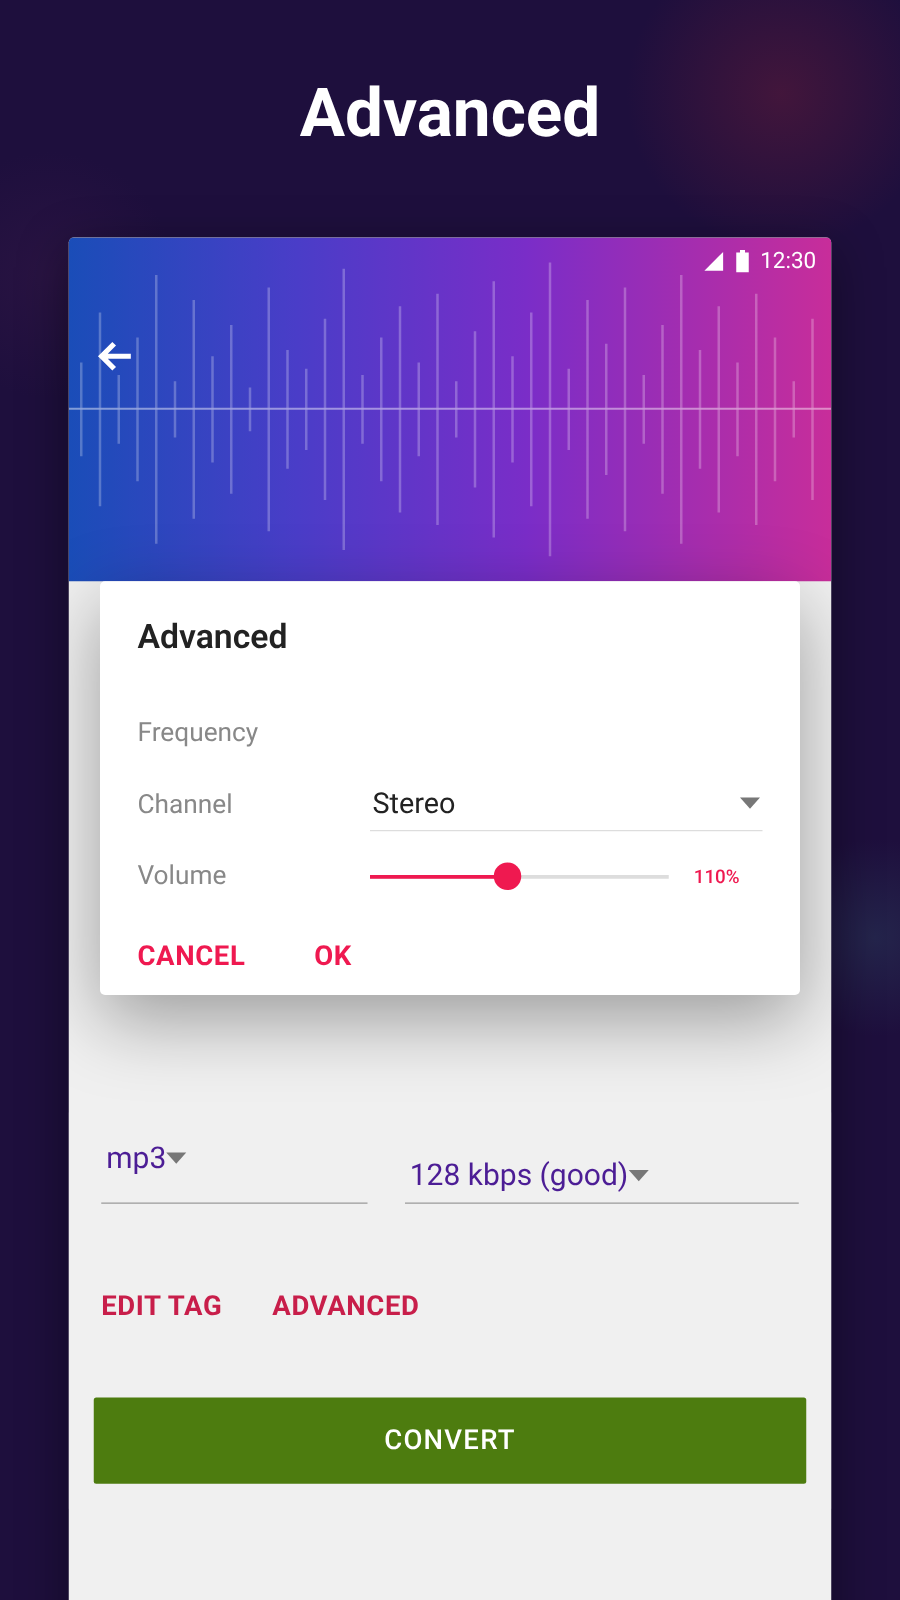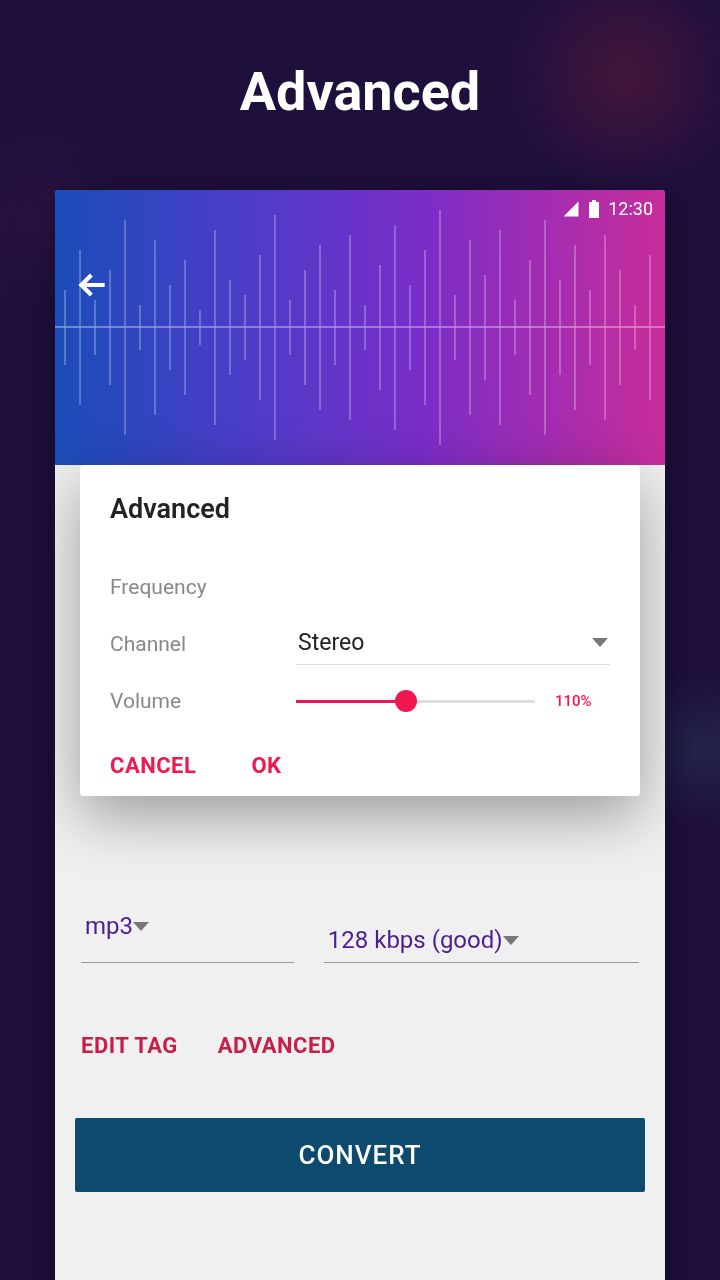--- a/index.html
+++ b/index.html
@@ -120,23 +120,23 @@
 }
 .action-link {
   color: #c81e4a;
   font-size: 22px;
   font-weight: 700;
   letter-spacing: 0.5px;
   cursor: pointer;
 }
 .convert-btn {
   margin-top: 60px;
-  background: #0c4a6e;
+  background: #4d7c0f;
   color: #fff;
-  font-size: 26px;
+  font-size: 22px;
   font-weight: 500;
   letter-spacing: 1px;
   text-align: center;
   padding: 22px;
   cursor: pointer;
   border-radius: 2px;
 }
 .dialog {
   position: absolute;
   top: 275px;

